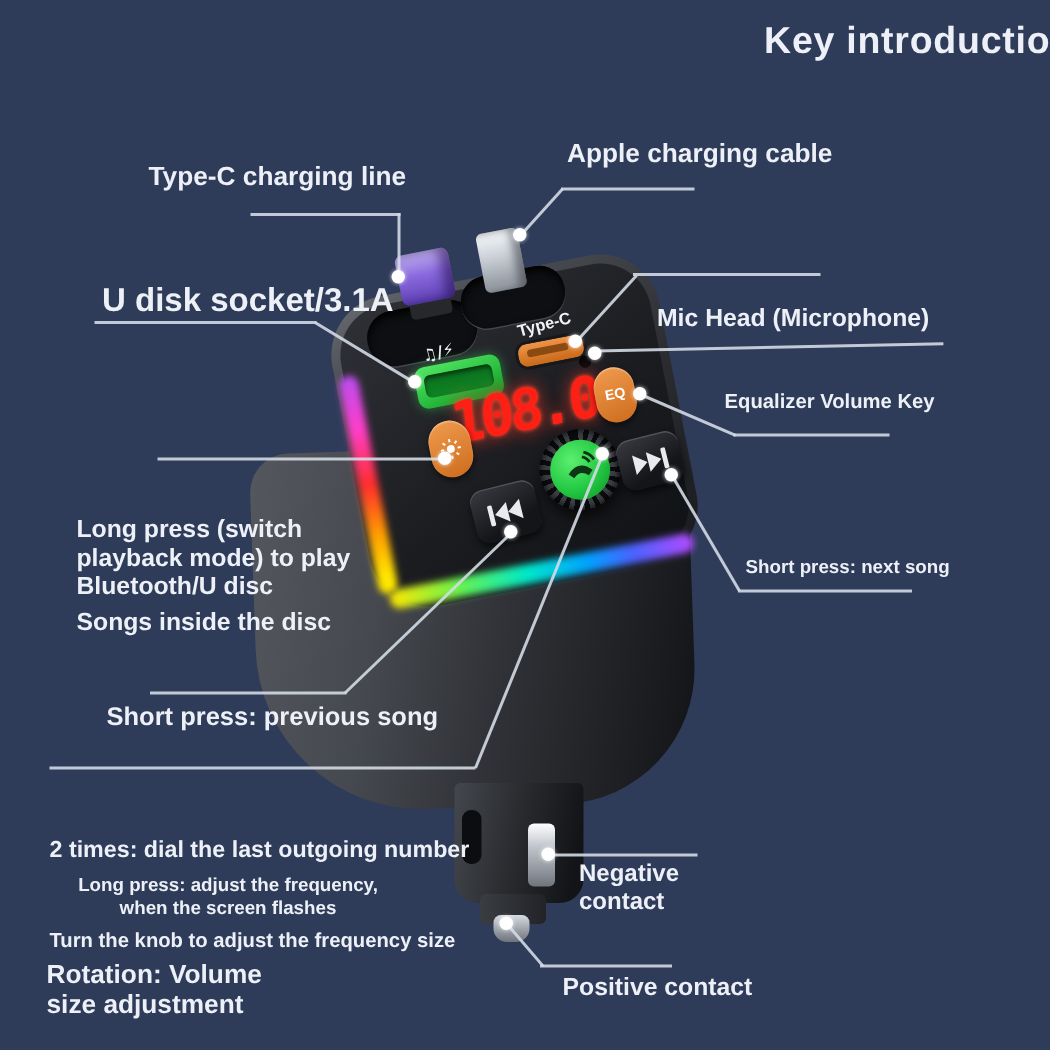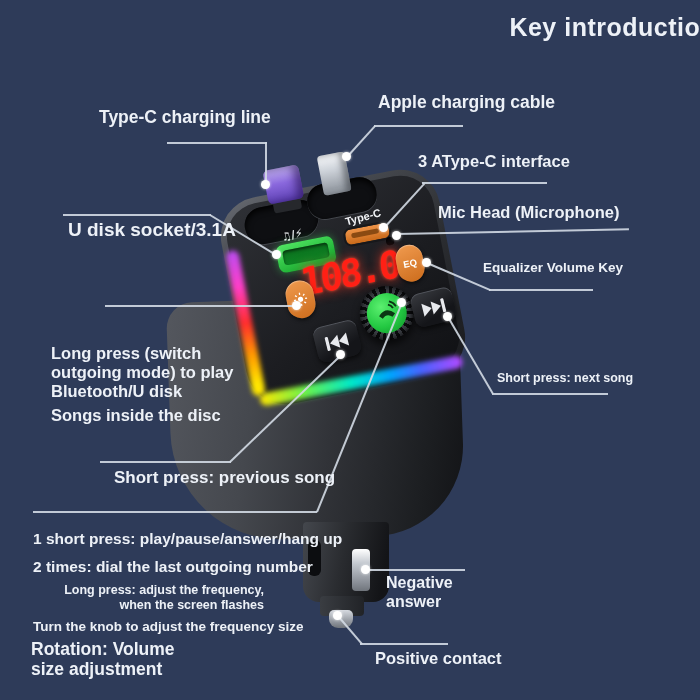--- a/index.html
+++ b/index.html
@@ -4,31 +4,31 @@
 <style>
   html,body{margin:0;padding:0;background:#20293f;}
   #canvas{position:relative;width:700px;height:700px;background:#2e3b59;overflow:hidden;
           font-family:"Liberation Sans",sans-serif;}
   .lbl{position:absolute;color:#edf1f7;font-weight:bold;line-height:1.16;white-space:nowrap;}
   .wrap{white-space:normal;}
   #page-title{left:0;top:13px;width:684px;text-align:right;font-size:25px;letter-spacing:.5px;margin-left:32px;}
   #lbl-typec-line{left:99px;top:107px;font-size:17.5px;}
   #lbl-apple{left:378px;top:92px;font-size:17.5px;}
   #lbl-3a{left:418px;top:152px;font-size:16.5px;}
-  #lbl-udisk{left:68px;top:187px;font-size:19px;margin-top:32px;}
+  #lbl-udisk{left:68px;top:187px;font-size:22px;}
   #lbl-mic{left:438px;top:203px;font-size:16.5px;}
   #lbl-eq{left:483px;top:260px;font-size:13.5px;}
   #lbl-next{left:497px;top:371px;font-size:12.5px;}
   #lbl-atmo{left:51px;top:311px;width:178px;font-size:15px;}
   #lbl-long{left:51px;top:344px;width:184px;font-size:16.5px;}
   #lbl-songs{left:51px;top:406px;font-size:16.5px;}
-  #lbl-prev{left:71px;top:468px;font-size:17px;margin-left:43px;}
+  #lbl-prev{left:71px;top:468px;font-size:17px;}
   #lbl-play{left:33px;top:530px;font-size:15.5px;}
   #lbl-dial{left:33px;top:558px;font-size:15.5px;}
-  #lbl-freq{left:40px;top:583px;width:224px;font-size:12.5px;text-align:right;}
+  #lbl-freq{left:40px;top:583px;width:224px;font-size:12.5px;text-align:center;}
   #lbl-turn{left:33px;top:619px;font-size:13.5px;}
   #lbl-rot{left:31px;top:639px;width:175px;font-size:17.5px;}
   #lbl-neg{left:386px;top:574px;width:80px;font-size:16px;}
   #lbl-pos{left:375px;top:649px;font-size:16.5px;}
 
   .line{position:absolute;height:2px;background:#d3dae4;opacity:.9;transform-origin:0 50%;}
   .dot{position:absolute;width:9px;height:9px;border-radius:50%;background:#fff;
        box-shadow:0 0 3px rgba(255,255,255,.8);z-index:40;}
   #ln-typec-h{left:167px;top:142px;width:100px;}
   #ln-typec-v{left:265px;top:142px;width:2px;height:44px;}
@@ -240,28 +240,26 @@
   <div class="dot" id="d-lamp"></div>
   <div class="dot" id="d-knob"></div>
   <div class="dot" id="d-prev"></div>
   <div class="dot" id="d-next"></div>
   <div class="dot" id="d-neg"></div>
   <div class="dot" id="d-pos"></div>
 
   <div class="lbl" id="page-title">Key introduction</div>
   <div class="lbl" id="lbl-apple">Apple charging cable</div>
   <div class="lbl" id="lbl-typec-line">Type-C charging line</div>
-  <div class="lbl" id="lbl-3a">3 AType-C interface</div>
   <div class="lbl" id="lbl-udisk">U disk socket/3.1A</div>
   <div class="lbl" id="lbl-mic">Mic Head (Microphone)</div>
   <div class="lbl" id="lbl-eq">Equalizer Volume Key</div>
   <div class="lbl" id="lbl-next">Short press: next song</div>
-  <div class="lbl wrap" id="lbl-long">Long press (switch outgoing mode) to play Bluetooth/U disk</div>
+  <div class="lbl wrap" id="lbl-long">Long press (switch playback mode) to play Bluetooth/U disc</div>
   <div class="lbl" id="lbl-songs">Songs inside the disc</div>
   <div class="lbl" id="lbl-prev">Short press: previous song</div>
-  <div class="lbl" id="lbl-play">1 short press: play/pause/answer/hang up</div>
   <div class="lbl" id="lbl-dial">2 times: dial the last outgoing number</div>
   <div class="lbl wrap" id="lbl-freq">Long press: adjust the frequency, when the screen flashes</div>
   <div class="lbl wrap" id="lbl-rot">Rotation: Volume size adjustment</div>
   <div class="lbl" id="lbl-turn">Turn the knob to adjust the frequency size</div>
-  <div class="lbl wrap" id="lbl-neg">Negative answer</div>
+  <div class="lbl wrap" id="lbl-neg">Negative contact</div>
   <div class="lbl" id="lbl-pos">Positive contact</div>
 </div>
 
 </body></html>

